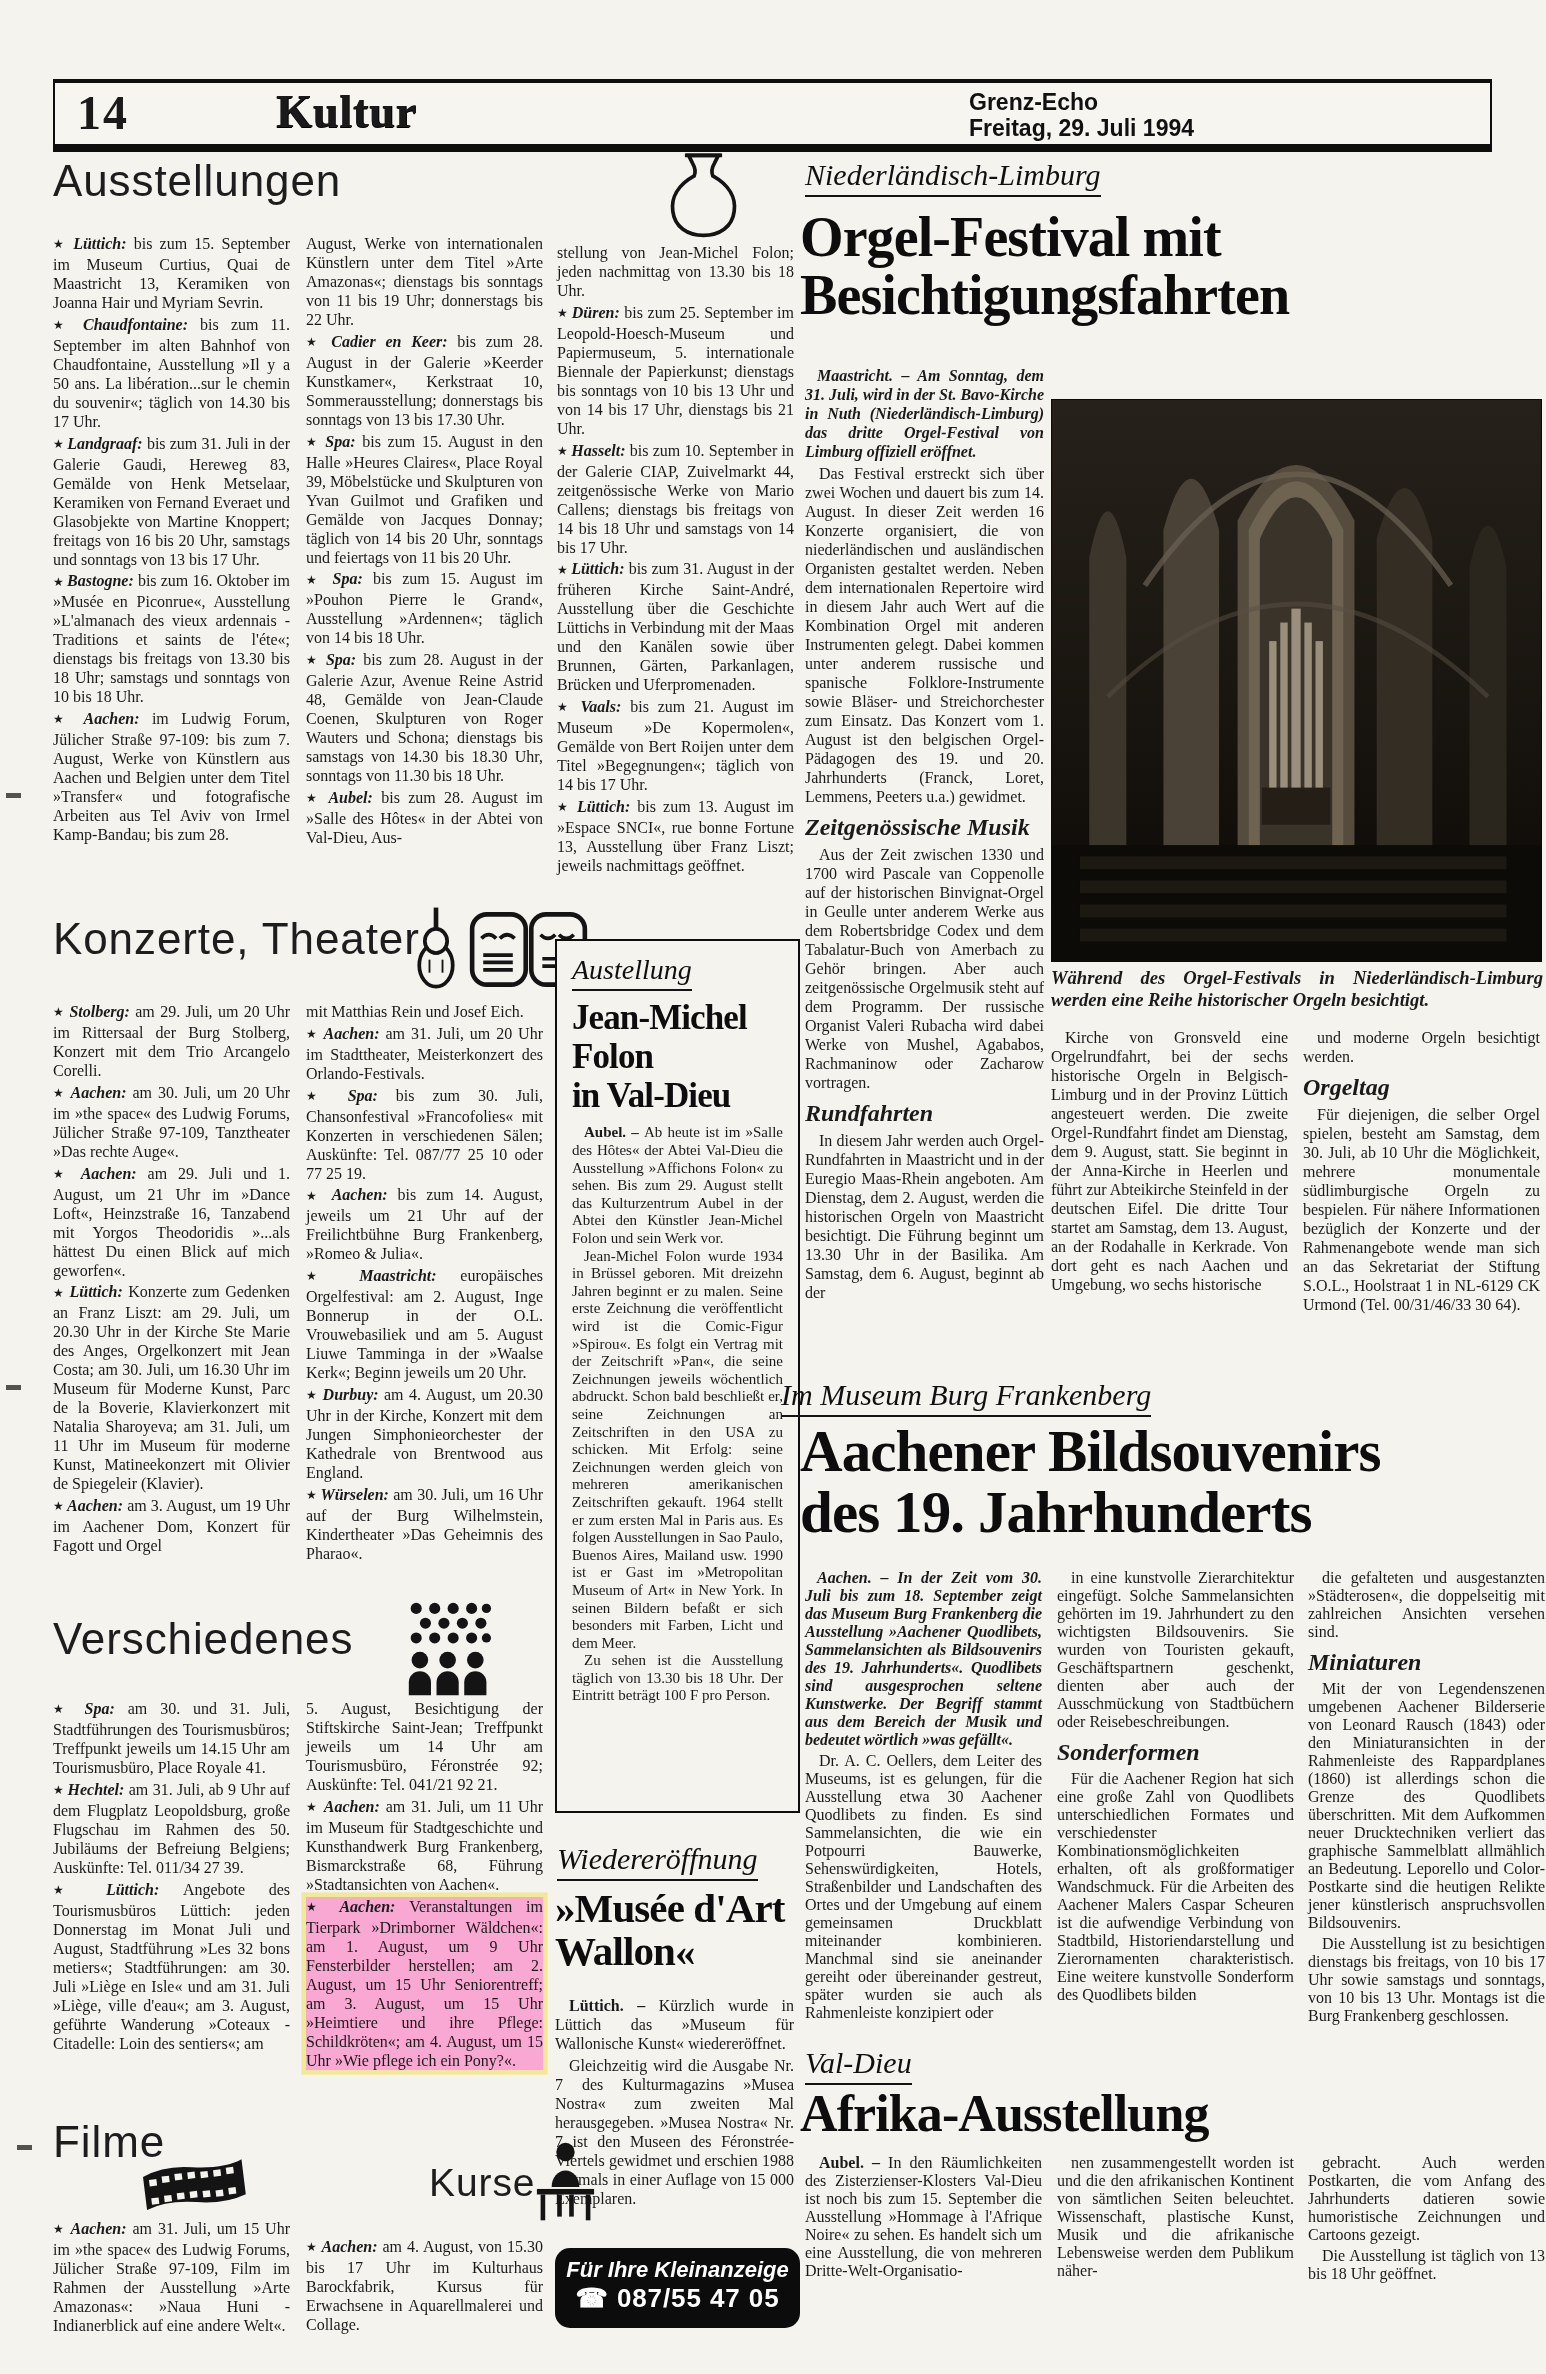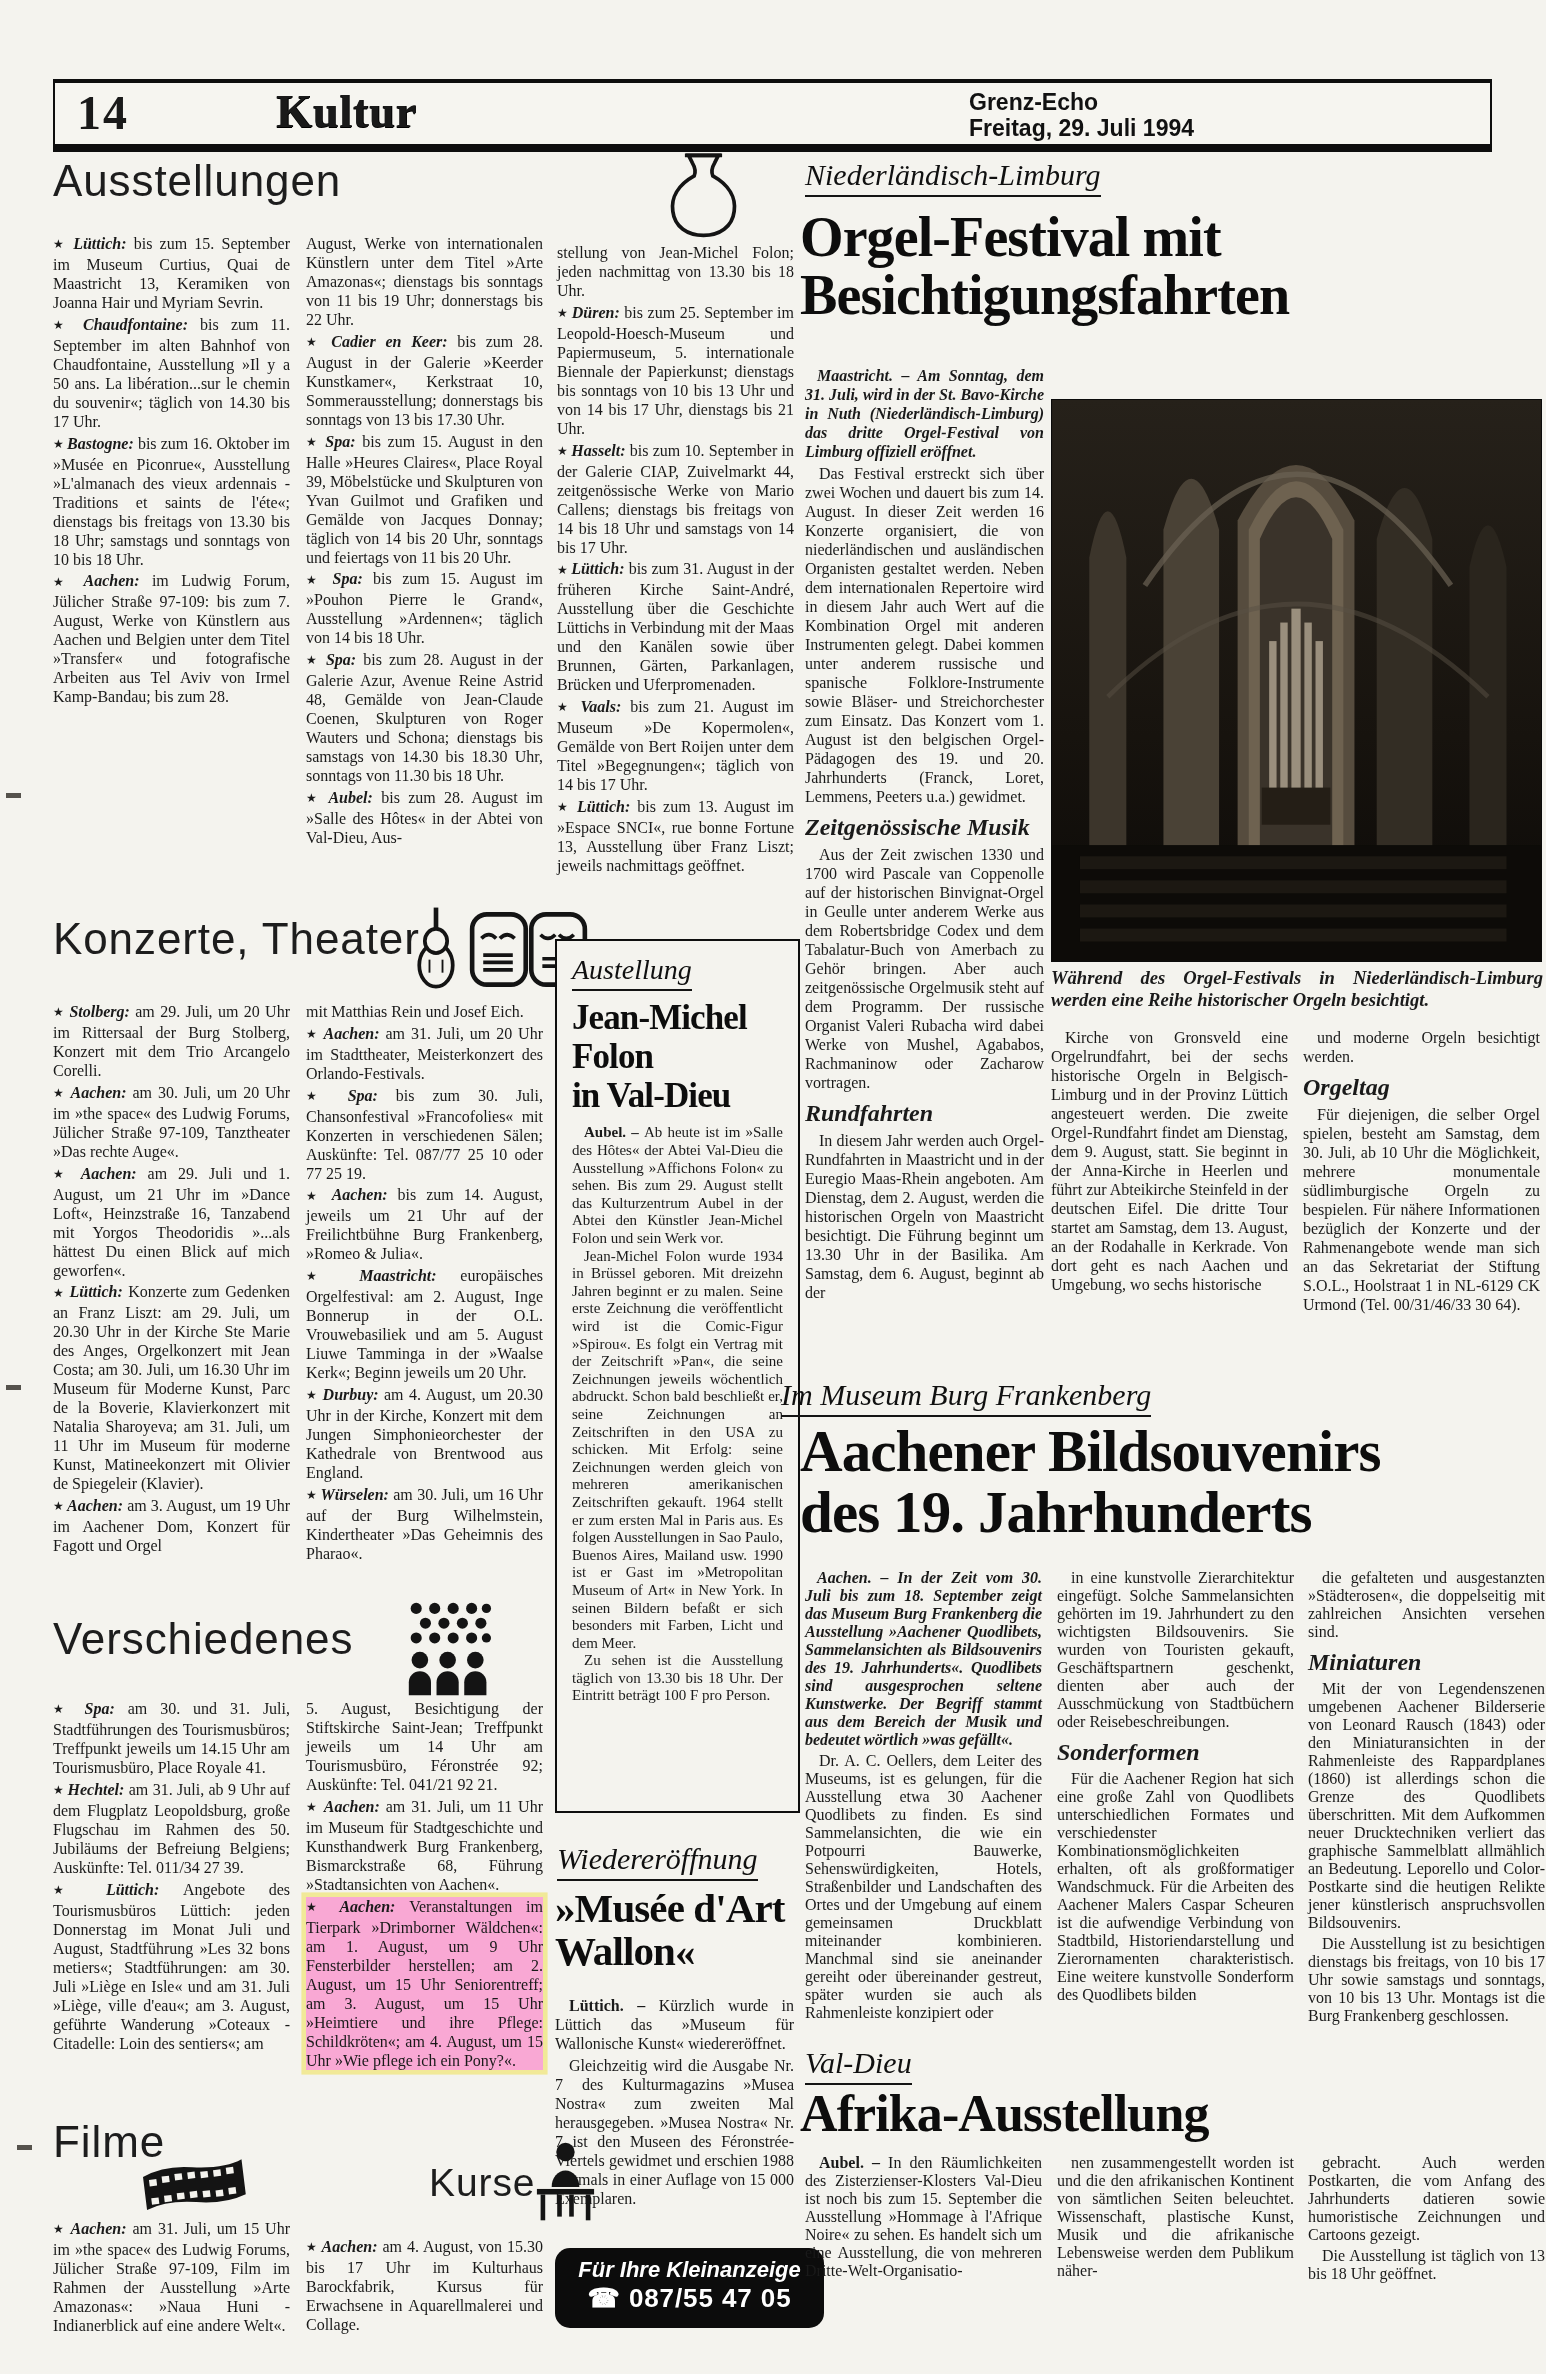--- a/index.html
+++ b/index.html
@@ -39,21 +39,21 @@
   .folon-head{font-weight:bold;font-size:35px;line-height:39px;letter-spacing:-0.9px;color:#0d0d0d;margin-bottom:9.3px;}
   .folon-body{text-align:justify;font-size:15px;line-height:17.6px;}
   .folon-body p{margin:0;}
   .folon-body .para{text-indent:12px;}
   
   .photo{position:absolute;left:1051px;top:399px;width:489px;height:561px;border:1.9px solid #0b0b0b;
          background:#17130e;overflow:hidden;}
   .caption{position:absolute;left:1051px;top:967px;width:492px;font-weight:bold;font-style:italic;
            font-size:18.6px;line-height:22px;text-align:justify;}
   
-  .adbox{position:absolute;left:555px;top:2248px;width:269px;height:80px;background:#0c0c0c;
+  .adbox{position:absolute;left:555px;top:2248px;width:245px;height:80px;background:#0c0c0c;
          border-radius:15px;color:#fff;text-align:center;box-sizing:border-box;padding-top:9.3px;}
   .adline1{font-family:"Liberation Sans",sans-serif;font-style:italic;font-weight:bold;font-size:22px;}
   .adline2{font-family:"Liberation Sans",sans-serif;font-weight:bold;font-size:26px;margin-top:0;letter-spacing:0.9px;}
   .icon{position:absolute;}
   .dash{position:absolute;width:15px;height:4.6px;background:#55524c;}
 </style>
 </head>
 <body>
 
 <div class="page">
@@ -74,20 +74,21 @@
   <div class="sechead" style="left:53px;top:156px;">Ausstellungen</div>
   <div class="icon" style="left:657px;top:148px;">
     <svg width="93" height="93" viewBox="0 0 100 100">
       <path d="M34 8 L66 8 L62 16 C59 21 58 25 60 30 C78 40 85 54 83 68 C81 85 67 94 50 94 C33 94 19 85 17 68 C15 54 22 40 40 30 C42 25 41 21 38 16 Z" fill="none" stroke="#141414" stroke-width="4"></path>
       <line x1="30" y1="8" x2="70" y2="8" stroke="#141414" stroke-width="4"></line>
     </svg>
   </div>
   <div class="txtcol" style="left:53px;top:234px;">
       <p class="li"><span class="star">★ </span><b class="place">Lüttich:&nbsp;</b>bis zum 15. September im Museum Curtius, Quai de Maastricht 13, Keramiken von Joanna Hair und Myriam Sevrin.</p>
       <p class="li"><span class="star">★ </span><b class="place">Chaudfontaine:&nbsp;</b>bis zum 11. September im alten Bahnhof von Chaudfontaine, Ausstellung »Il y a 50 ans. La libération...sur le chemin du souvenir«; täglich von 14.30 bis 17 Uhr.</p>
+      <p class="li"><span class="star">★ </span><b class="place">Landgraaf:&nbsp;</b>bis zum 31. Juli in der Galerie Gaudi, Hereweg 83, Gemälde von Henk Metselaar, Keramiken von Fernand Everaet und Glasobjekte von Martine Knoppert; freitags von 16 bis 20 Uhr, samstags und sonntags von 13 bis 17 Uhr.</p>
       <p class="li"><span class="star">★ </span><b class="place">Bastogne:&nbsp;</b>bis zum 16. Oktober im »Musée en Piconrue«, Ausstellung »L'almanach des vieux ardennais - Traditions et saints de l'éte«; dienstags bis freitags von 13.30 bis 18 Uhr; samstags und sonntags von 10 bis 18 Uhr.</p>
       <p class="li"><span class="star">★ </span><b class="place">Aachen:&nbsp;</b>im Ludwig Forum, Jülicher Straße 97-109: bis zum 7. August, Werke von Künstlern aus Aachen und Belgien unter dem Titel »Transfer« und fotografische Arbeiten aus Tel Aviv von Irmel Kamp-Bandau; bis zum 28.</p>
     </div>
   <div class="txtcol" style="left:306px;top:234px;">
       <p class="li">August, Werke von internationalen Künstlern unter dem Titel »Arte Amazonas«; dienstags bis sonntags von 11 bis 19 Uhr; donnerstags bis 22 Uhr.</p>
       <p class="li"><span class="star">★ </span><b class="place">Cadier en Keer:&nbsp;</b>bis zum 28. August in der Galerie »Keerder Kunstkamer«, Kerkstraat 10, Sommerausstellung; donnerstags bis sonntags von 13 bis 17.30 Uhr.</p>
       <p class="li"><span class="star">★ </span><b class="place">Spa:&nbsp;</b>bis zum 15. August in den Halle »Heures Claires«, Place Royal 39, Möbelstücke und Skulpturen von Yvan Guilmot und Grafiken und Gemälde von Jacques Donnay; täglich von 14 bis 20 Uhr, sonntags und feiertags von 11 bis 20 Uhr.</p>
       <p class="li"><span class="star">★ </span><b class="place">Spa:&nbsp;</b>bis zum 15. August im »Pouhon Pierre le Grand«, Ausstellung »Ardennen«; täglich von 14 bis 18 Uhr.</p>
       <p class="li"><span class="star">★ </span><b class="place">Spa:&nbsp;</b>bis zum 28. August in der Galerie Azur, Avenue Reine Astrid 48, Gemälde von Jean-Claude Coenen, Skulpturen von Roger Wauters und Schona; dienstags bis samstags von 14.30 bis 18.30 Uhr, sonntags von 11.30 bis 18 Uhr.</p>
       <p class="li"><span class="star">★ </span><b class="place">Aubel:&nbsp;</b>bis zum 28. August im »Salle des Hôtes« in der Abtei von Val-Dieu, Aus-</p>

